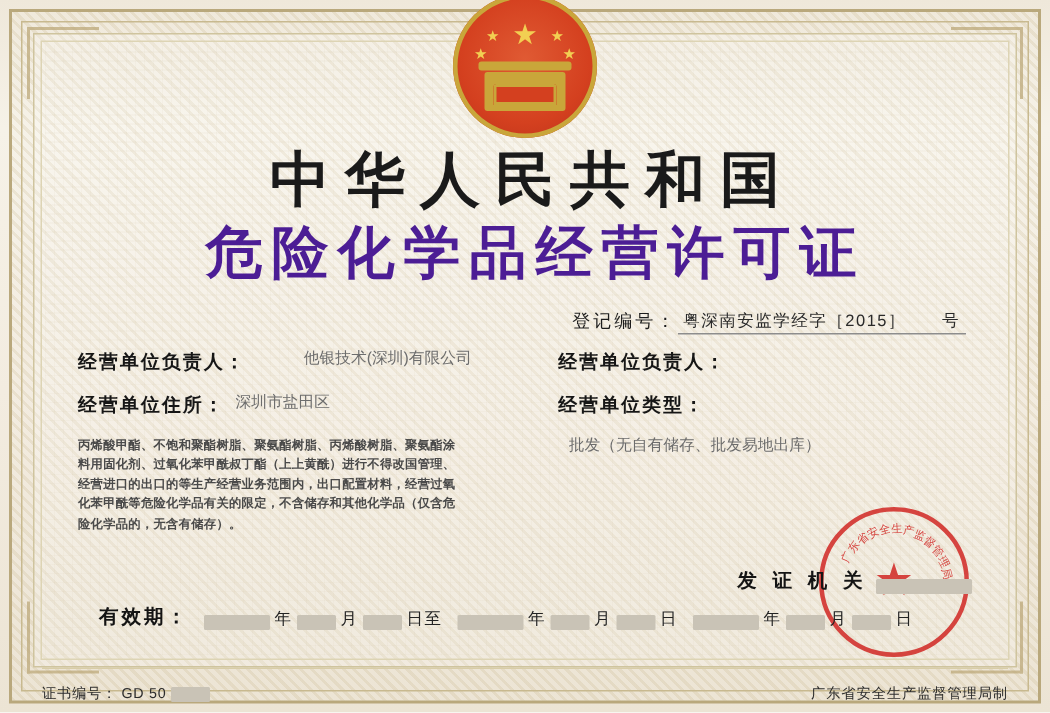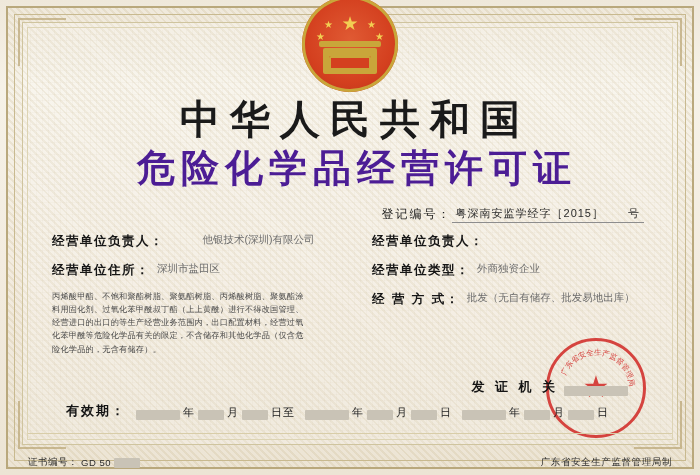--- a/index.html
+++ b/index.html
@@ -209,27 +209,28 @@
     color: #6d6d6d;
     filter: blur(0.4px);
   }
   .scope-text {
     font-size: 8.2px;
     color: #4a4a4a;
     line-height: 1.6;
     letter-spacing: 0.2px;
     filter: blur(0.45px);
     max-width: 255px;
+    font-weight: bold;
   }
   .scope-row { align-items: flex-start; }
 
   
   .issuer {
     position: absolute;
-    right: 72px;
+    right: 52px;
     top: 378px;
     display: flex;
     align-items: flex-end;
     gap: 6px;
   }
   .issuer-label {
     font-family: "DejaVu Serif", serif;
     font-weight: bold;
     font-size: 13px;
     letter-spacing: 3px;
@@ -303,21 +304,21 @@
     left: 28px;
     right: 28px;
     bottom: 6px;
     display: flex;
     justify-content: space-between;
     align-items: center;
     font-size: 9.5px;
     color: #2c2c2c;
     letter-spacing: 0.5px;
     border-top: 1px solid #d8cda8;
-    padding-top: 22px;
+    padding-top: 10px;
   }
   .bottom .cert-no { display: flex; align-items: center; gap: 3px; }
   .bottom .issuer-foot { letter-spacing: 0.6px; }
 
   
   .guilloche {
     position: absolute;
     left: 30px; top: 30px; right: 30px; bottom: 38px;
     background:
       repeating-linear-gradient(0deg, rgba(186,165,120,0.07) 0 1px, rgba(255,255,255,0) 1px 6px),
@@ -373,30 +374,28 @@
       </div>
     </div>
 
     <div class="row">
       <div class="col-left">
         <span class="flabel">经营单位住所：</span>
         <span class="fvalue blurred">深圳市盐田区　　　　　　　</span>
       </div>
       <div class="col-right">
         <span class="flabel">经营单位类型：</span>
-        <span class="fvalue blurred">外商独资企业</span>
       </div>
     </div>
 
     <div class="row scope-row">
       <div class="col-left">
         <span class="scope-text">丙烯酸甲酯、不饱和聚酯树脂、聚氨酯树脂、丙烯酸树脂、聚氨酯涂料用固化剂、过氧化苯甲酰叔丁酯（上上黄酰）进行不得改国管理、经营进口的出口的等生产经营业务范围内，出口配置材料，经营过氧化苯甲酰等危险化学品有关的限定，不含储存和其他化学品（仅含危险化学品的，无含有储存）。</span>
       </div>
       <div class="col-right">
-        <span class="flabel">经 营 方 式：</span>
         <span class="fvalue blurred">批发（无自有储存、批发易地出库）</span>
       </div>
     </div>
 
   </div>
 
   <div class="seal">
     <div class="seal-star">★</div>
     <div class="seal-text">
       <span style="transform: rotate(-68deg) translate(0,-40px);">广</span>

